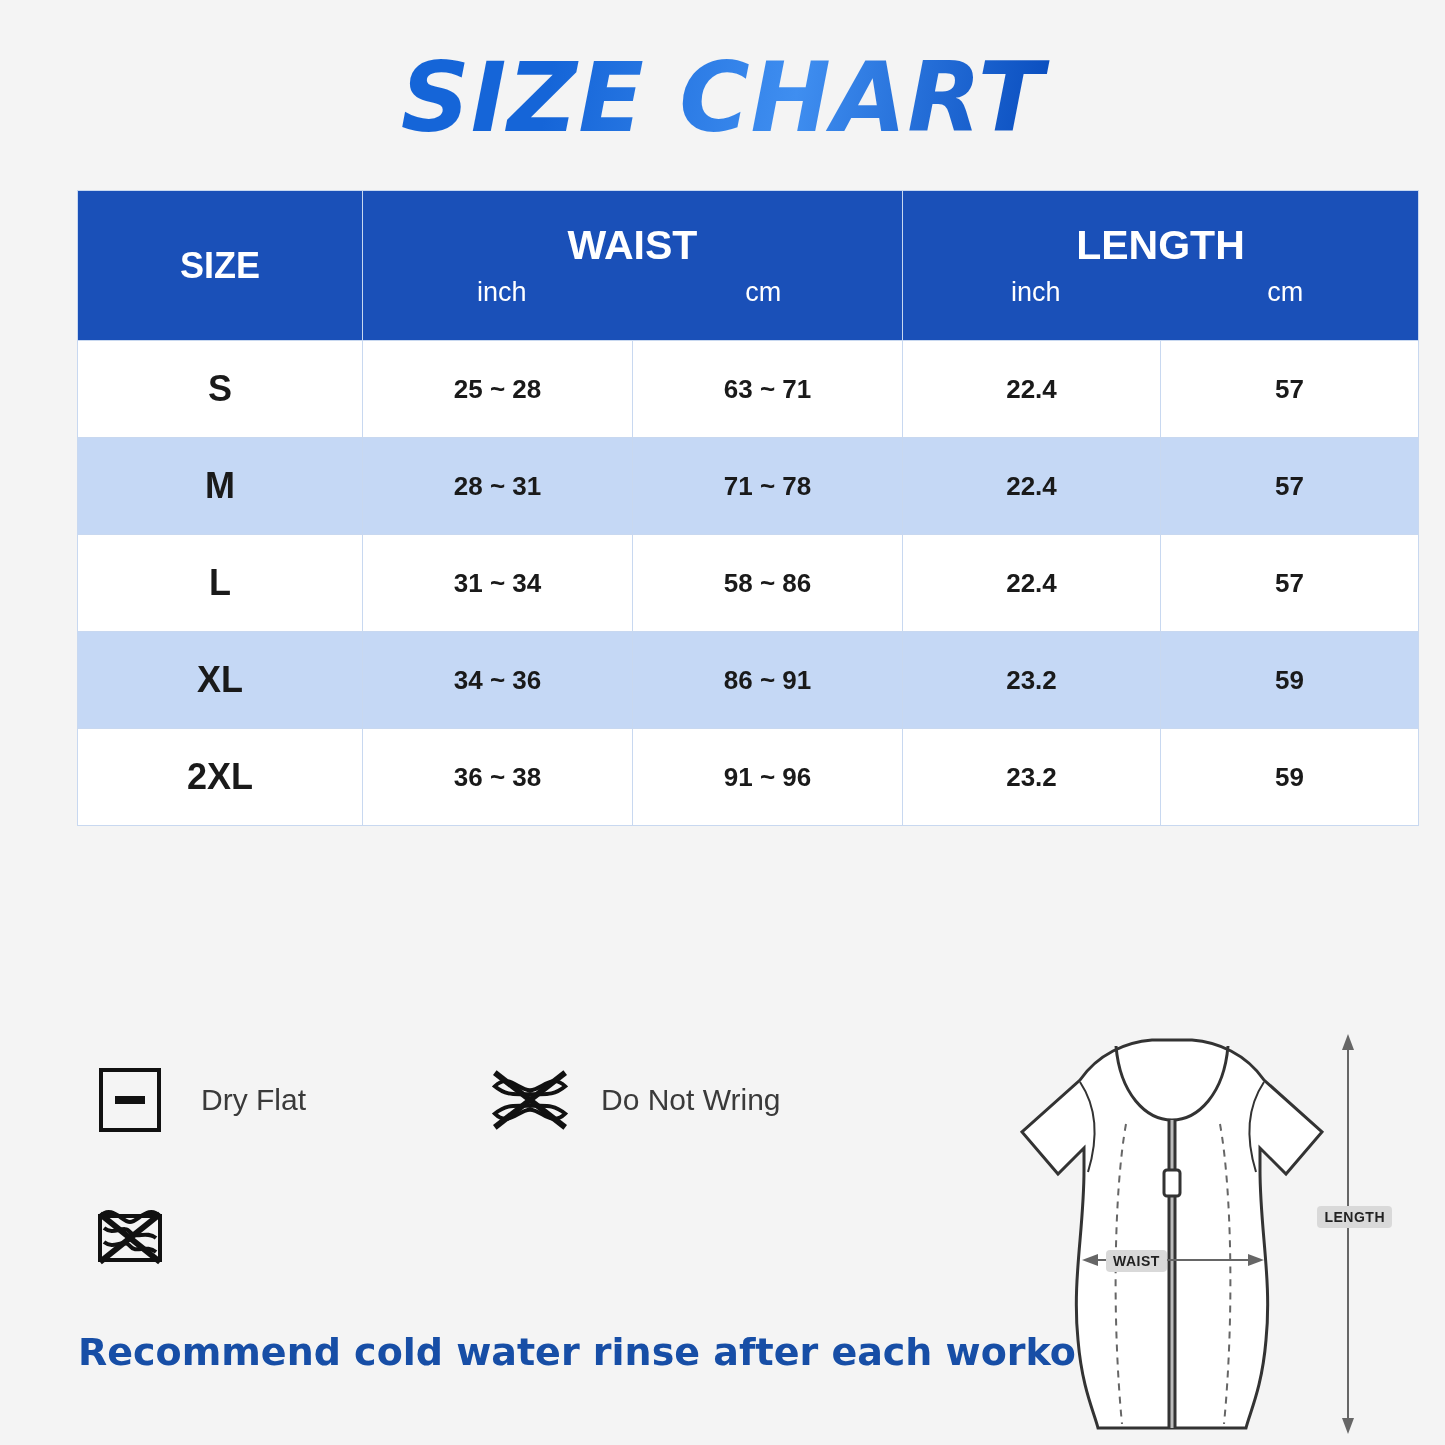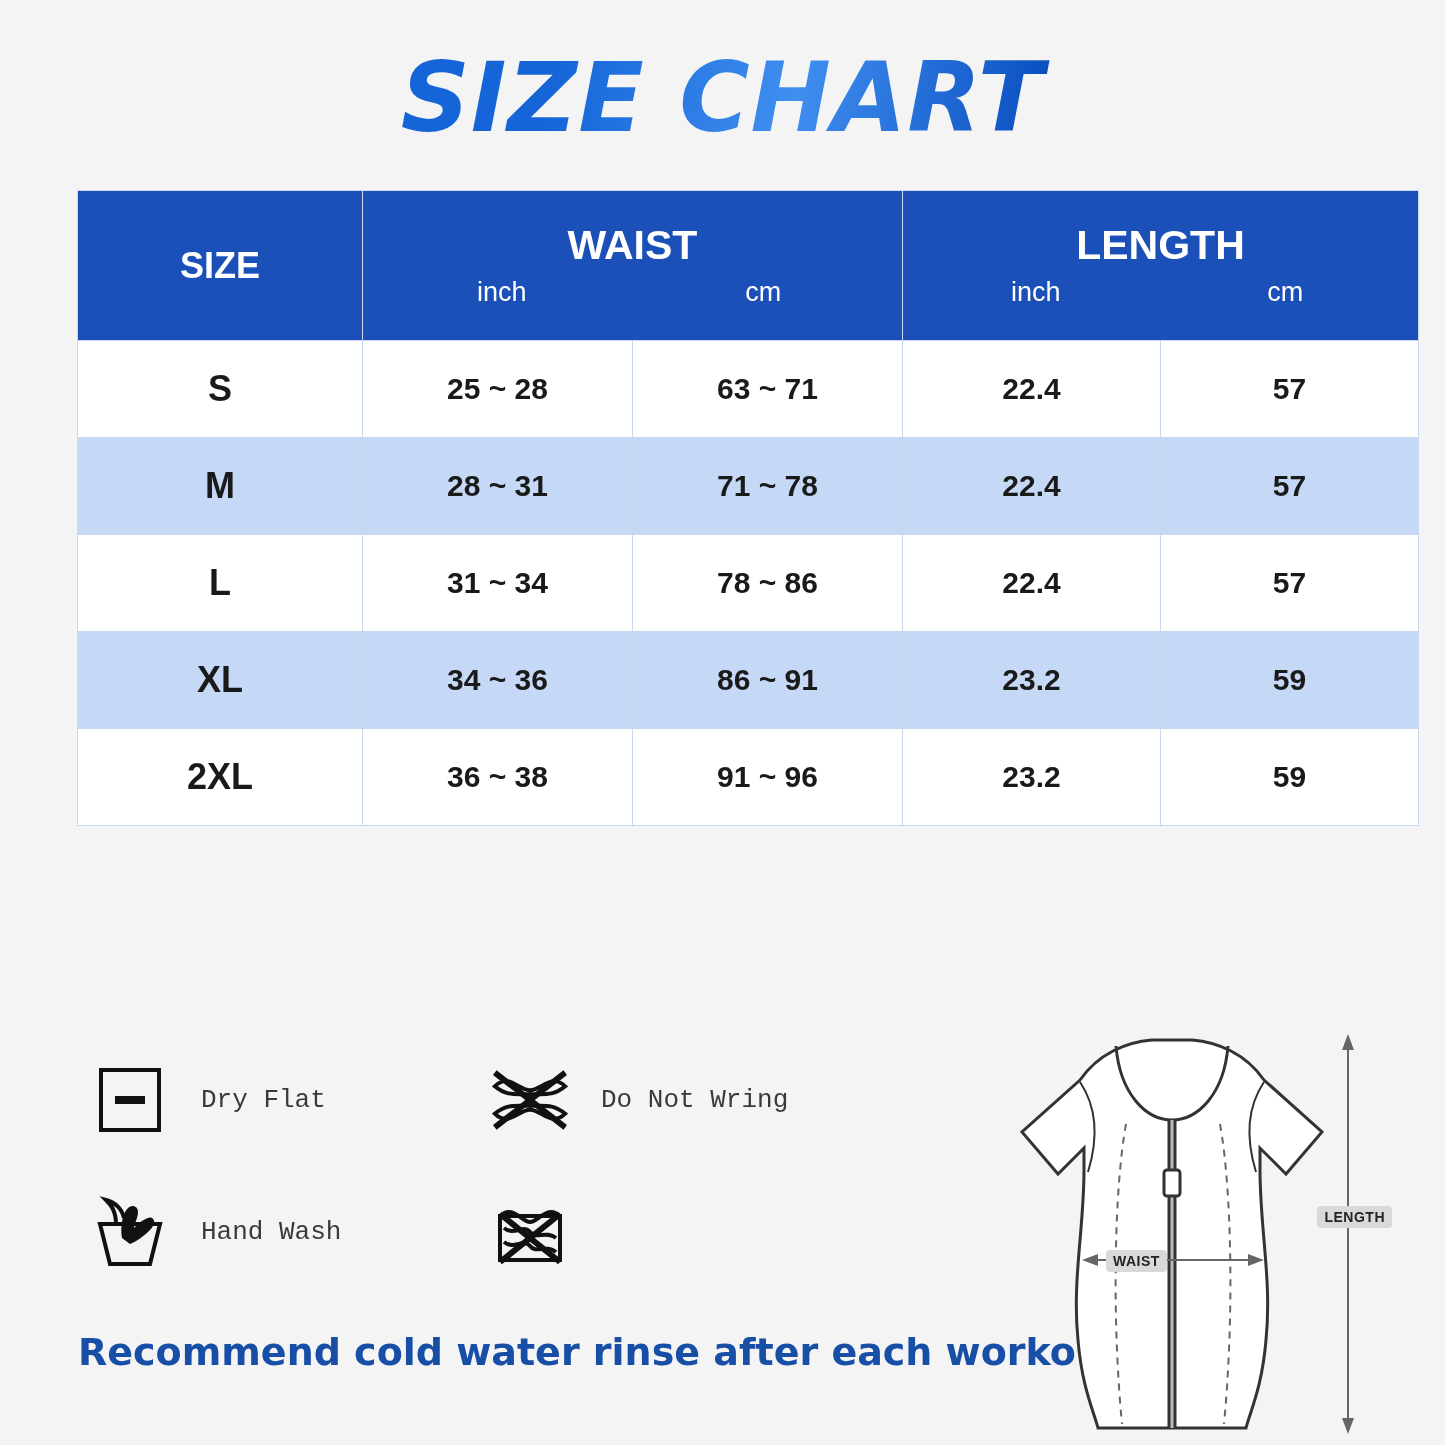--- a/index.html
+++ b/index.html
@@ -82,21 +82,21 @@
     justify-content: flex-start;
     font-size: 27px;
     font-weight: normal;
     margin-top: 8px;
   }
   .grp-units span {
     width: 50%;
   }
   tbody td {
     height: 94px;
-    font-size: 30px;
+    font-size: 26px;
     font-weight: bold;
     color: #1a1a1a;
     background: #ffffff;
   }
   tbody tr.alt td {
     background: #c5d8f5;
   }
   td.size-cell {
     font-size: 36px;
   }
@@ -119,24 +119,24 @@
   }
   .care-icon {
     width: 90px;
     height: 84px;
     display: flex;
     align-items: center;
     justify-content: center;
     flex: none;
   }
   .care-label {
-    font-size: 26px;
+    font-size: 30px;
     color: #3a3a3a;
     margin-left: 26px;
-    font-family: Liberation Mono, monospace;
+    font-family: Liberation Sans, sans-serif;
   }
 
   
   .recommend {
     position: absolute;
     left: 78px;
     top: 1330px;
     font-size: 38px;
     font-weight: bold;
     color: #174ea6;
@@ -213,21 +213,21 @@
       <tr class="alt">
         <td class="size-cell">M</td>
         <td>28 ~ 31</td>
         <td>71 ~ 78</td>
         <td>22.4</td>
         <td>57</td>
       </tr>
       <tr>
         <td class="size-cell">L</td>
         <td>31 ~ 34</td>
-        <td>78 ~ 86</td>
+        <td>58 ~ 86</td>
         <td>22.4</td>
         <td>57</td>
       </tr>
       <tr class="alt">
         <td class="size-cell">XL</td>
         <td>34 ~ 36</td>
         <td>86 ~ 91</td>
         <td>23.2</td>
         <td>59</td>
       </tr>
@@ -263,31 +263,20 @@
             <line x1="82" y1="8" x2="10" y2="64" stroke="#111" stroke-width="6"></line>
           </svg>
         </div>
         <div class="care-label">Do Not Wring</div>
       </div>
 
     </div>
 
     <div class="care-row">
 
-      <div class="care-item">
-        <div class="care-icon">
-          <svg width="76" height="76" viewBox="0 0 76 76">
-            <path d="M8,30 L68,30 L58,70 L18,70 Z" fill="none" stroke="#111" stroke-width="4"></path>
-            <path d="M24,30 C24,16 18,10 14,6 C22,8 30,14 32,24" fill="none" stroke="#111" stroke-width="4"></path>
-            <path d="M30,44 C28,34 30,20 36,14 C40,10 46,12 46,18 C46,24 42,30 42,34
-                     C48,28 56,22 60,24 C64,26 62,32 58,36 C52,42 44,48 38,50 Z" fill="#111"></path>
-          </svg>
-        </div>
-        <div class="care-label">Hand Wash</div>
-      </div>
 
       <div class="care-item">
         <div class="care-icon">
           <svg width="76" height="76" viewBox="0 0 76 76">
             <path d="M8,22 L68,22 L68,66 L8,66 Z" fill="none" stroke="#111" stroke-width="4"></path>
             <path d="M8,22 C20,10 30,28 38,28 C46,28 56,10 68,22" fill="none" stroke="#111" stroke-width="4"></path>
             <path d="M12,34 C22,42 32,30 38,38 C44,46 54,36 64,44" fill="none" stroke="#111" stroke-width="4"></path>
             <path d="M12,48 C22,56 32,44 38,52 C44,60 54,50 64,58" fill="none" stroke="#111" stroke-width="4"></path>
             <line x1="8" y1="20" x2="68" y2="68" stroke="#111" stroke-width="6"></line>
             <line x1="68" y1="20" x2="8" y2="68" stroke="#111" stroke-width="6"></line>

